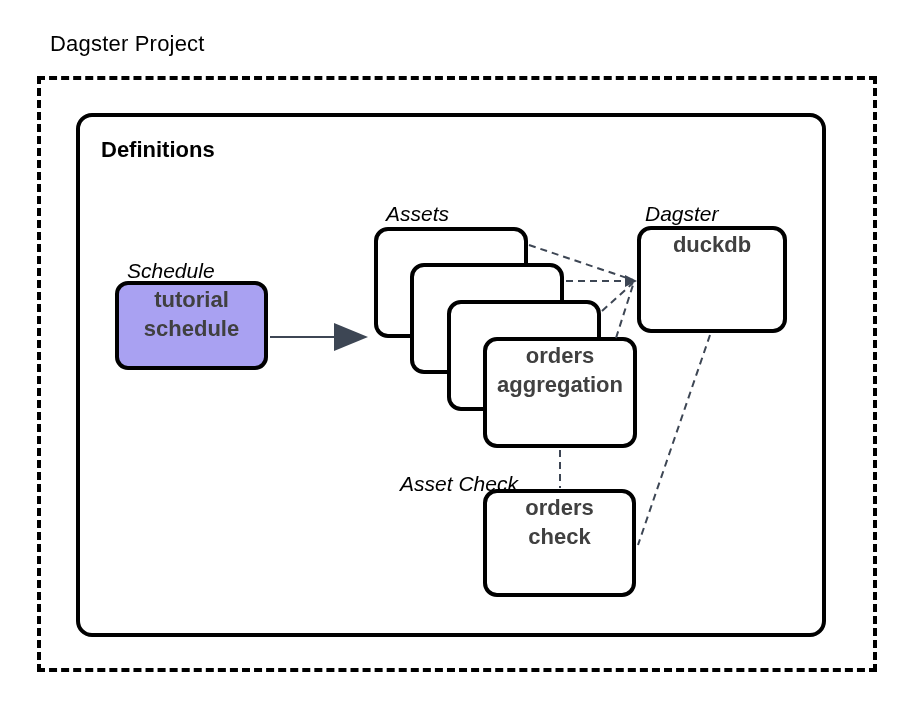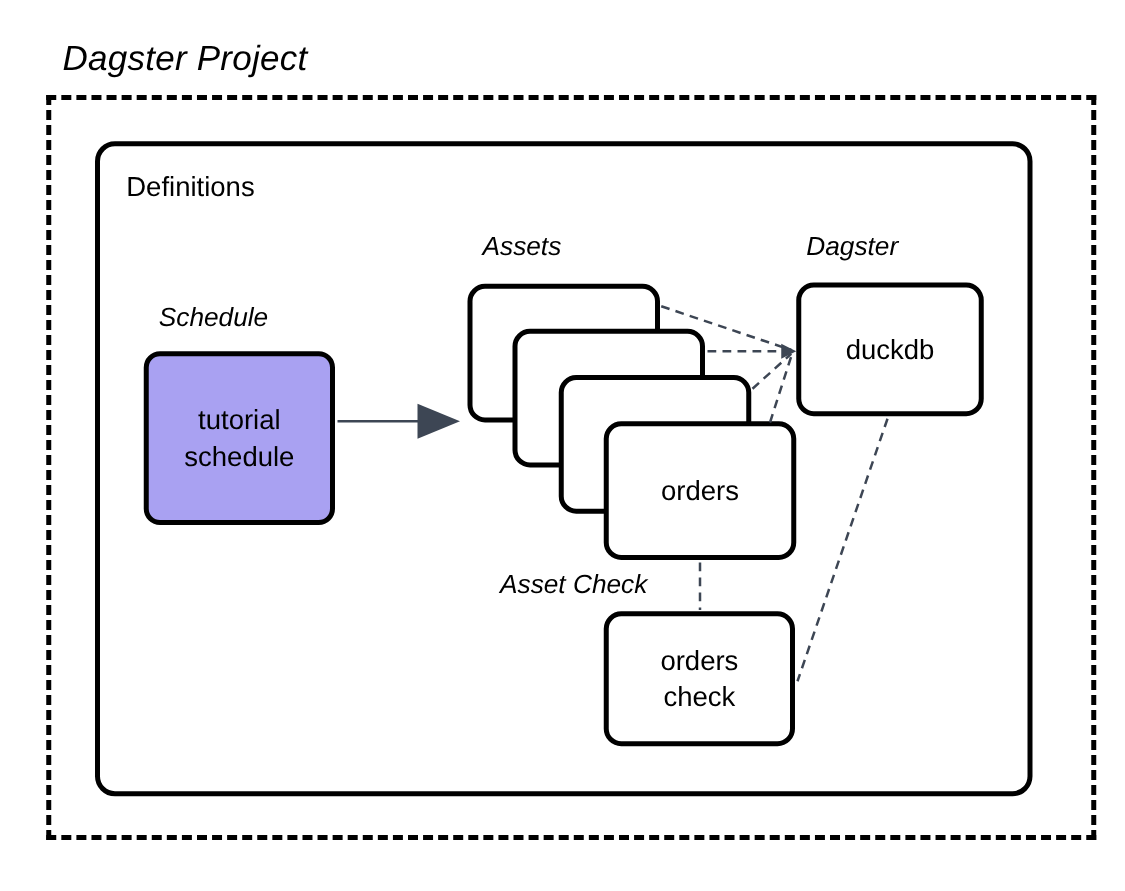--- a/index.html
+++ b/index.html
@@ -27,22 +27,21 @@
     width: 840px;
     height: 596px;
     border: 4px dashed #000000;
     box-sizing: border-box;
     border-radius: 0;
   }
   .project-title {
     position: absolute;
     left: 50px;
     top: 31px;
-    font-size: 28px;
-    font-style: italic;
+    font-size: 22px;
     font-weight: 500;
     letter-spacing: 0.2px;
     white-space: nowrap;
   }
 
   
   .definitions-frame {
     position: absolute;
     left: 76px;
     top: 113px;
@@ -51,59 +50,60 @@
     border: 4px solid #000000;
     border-radius: 16px;
     box-sizing: border-box;
     background: transparent;
   }
   .definitions-title {
     position: absolute;
     left: 101px;
     top: 137px;
     font-size: 22px;
-    font-weight: 400;
+    font-weight: 700;
     white-space: nowrap;
   }
 
   
   .group-label {
     position: absolute;
     font-size: 21px;
     font-style: italic;
     font-weight: 500;
     white-space: nowrap;
     text-align: center;
     line-height: 1.12;
+    margin-top: 16px;
   }
   .label-schedule { left: 127px; top: 243px; }
   .label-assets   { left: 386px; top: 186px; }
   .label-resource { left: 645px; top: 186px; }
   .label-check    { left: 400px; top: 456px; width: 72px; }
 
   
   .node {
     position: absolute;
     box-sizing: border-box;
     border: 4px solid #000000;
     border-radius: 14px;
     background: #ffffff;
     display: flex;
     flex-direction: column;
     align-items: center;
-    justify-content: center;
     font-size: 22px;
     line-height: 1.33;
     text-align: center;
-    color: #000000;
+    color: #404040;
+    font-weight: bold;
   }
   .node .line { display: block; }
 
   .node-schedule {
-    left: 115px; top: 281px; width: 153px; height: 139px;
+    left: 115px; top: 281px; width: 153px; height: 89px;
     border-radius: 13px;
   }
 
   
   .asset-stack-1 { left: 374px; top: 227px; width: 154px; height: 111px; z-index: 2; }
   .asset-stack-2 { left: 410px; top: 263px; width: 154px; height: 111px; z-index: 3; }
   .asset-stack-3 { left: 447px; top: 300px; width: 154px; height: 111px; z-index: 4; }
   .node-orders-aggregation {
     left: 483px; top: 337px; width: 154px; height: 111px; z-index: 5;
   }
@@ -162,20 +162,21 @@
 
     <line x1="710" y1="335" x2="638" y2="545" stroke="#3d4654" stroke-width="2" stroke-dasharray="7,5"></line>
   </svg>
 
   <div class="node asset-stack-1" style="border-color: rgb(0, 0, 0);"></div>
   <div class="node asset-stack-2" style="border-color: rgb(0, 0, 0);"></div>
   <div class="node asset-stack-3" style="border-color: rgb(0, 0, 0);"></div>
 
   <div class="node node-orders-aggregation" style="border-color: rgb(0, 0, 0);">
     <span class="line">orders</span>
+    <span class="line">aggregation</span>
   </div>
 
   <div class="node node-schedule" style="background: rgb(169, 161, 242); border-color: rgb(0, 0, 0);">
     <span class="line">tutorial</span>
     <span class="line">schedule</span>
   </div>
 
   <div class="node node-duckdb" style="border-color: rgb(0, 0, 0);">
     <span class="line">duckdb</span>
   </div>

